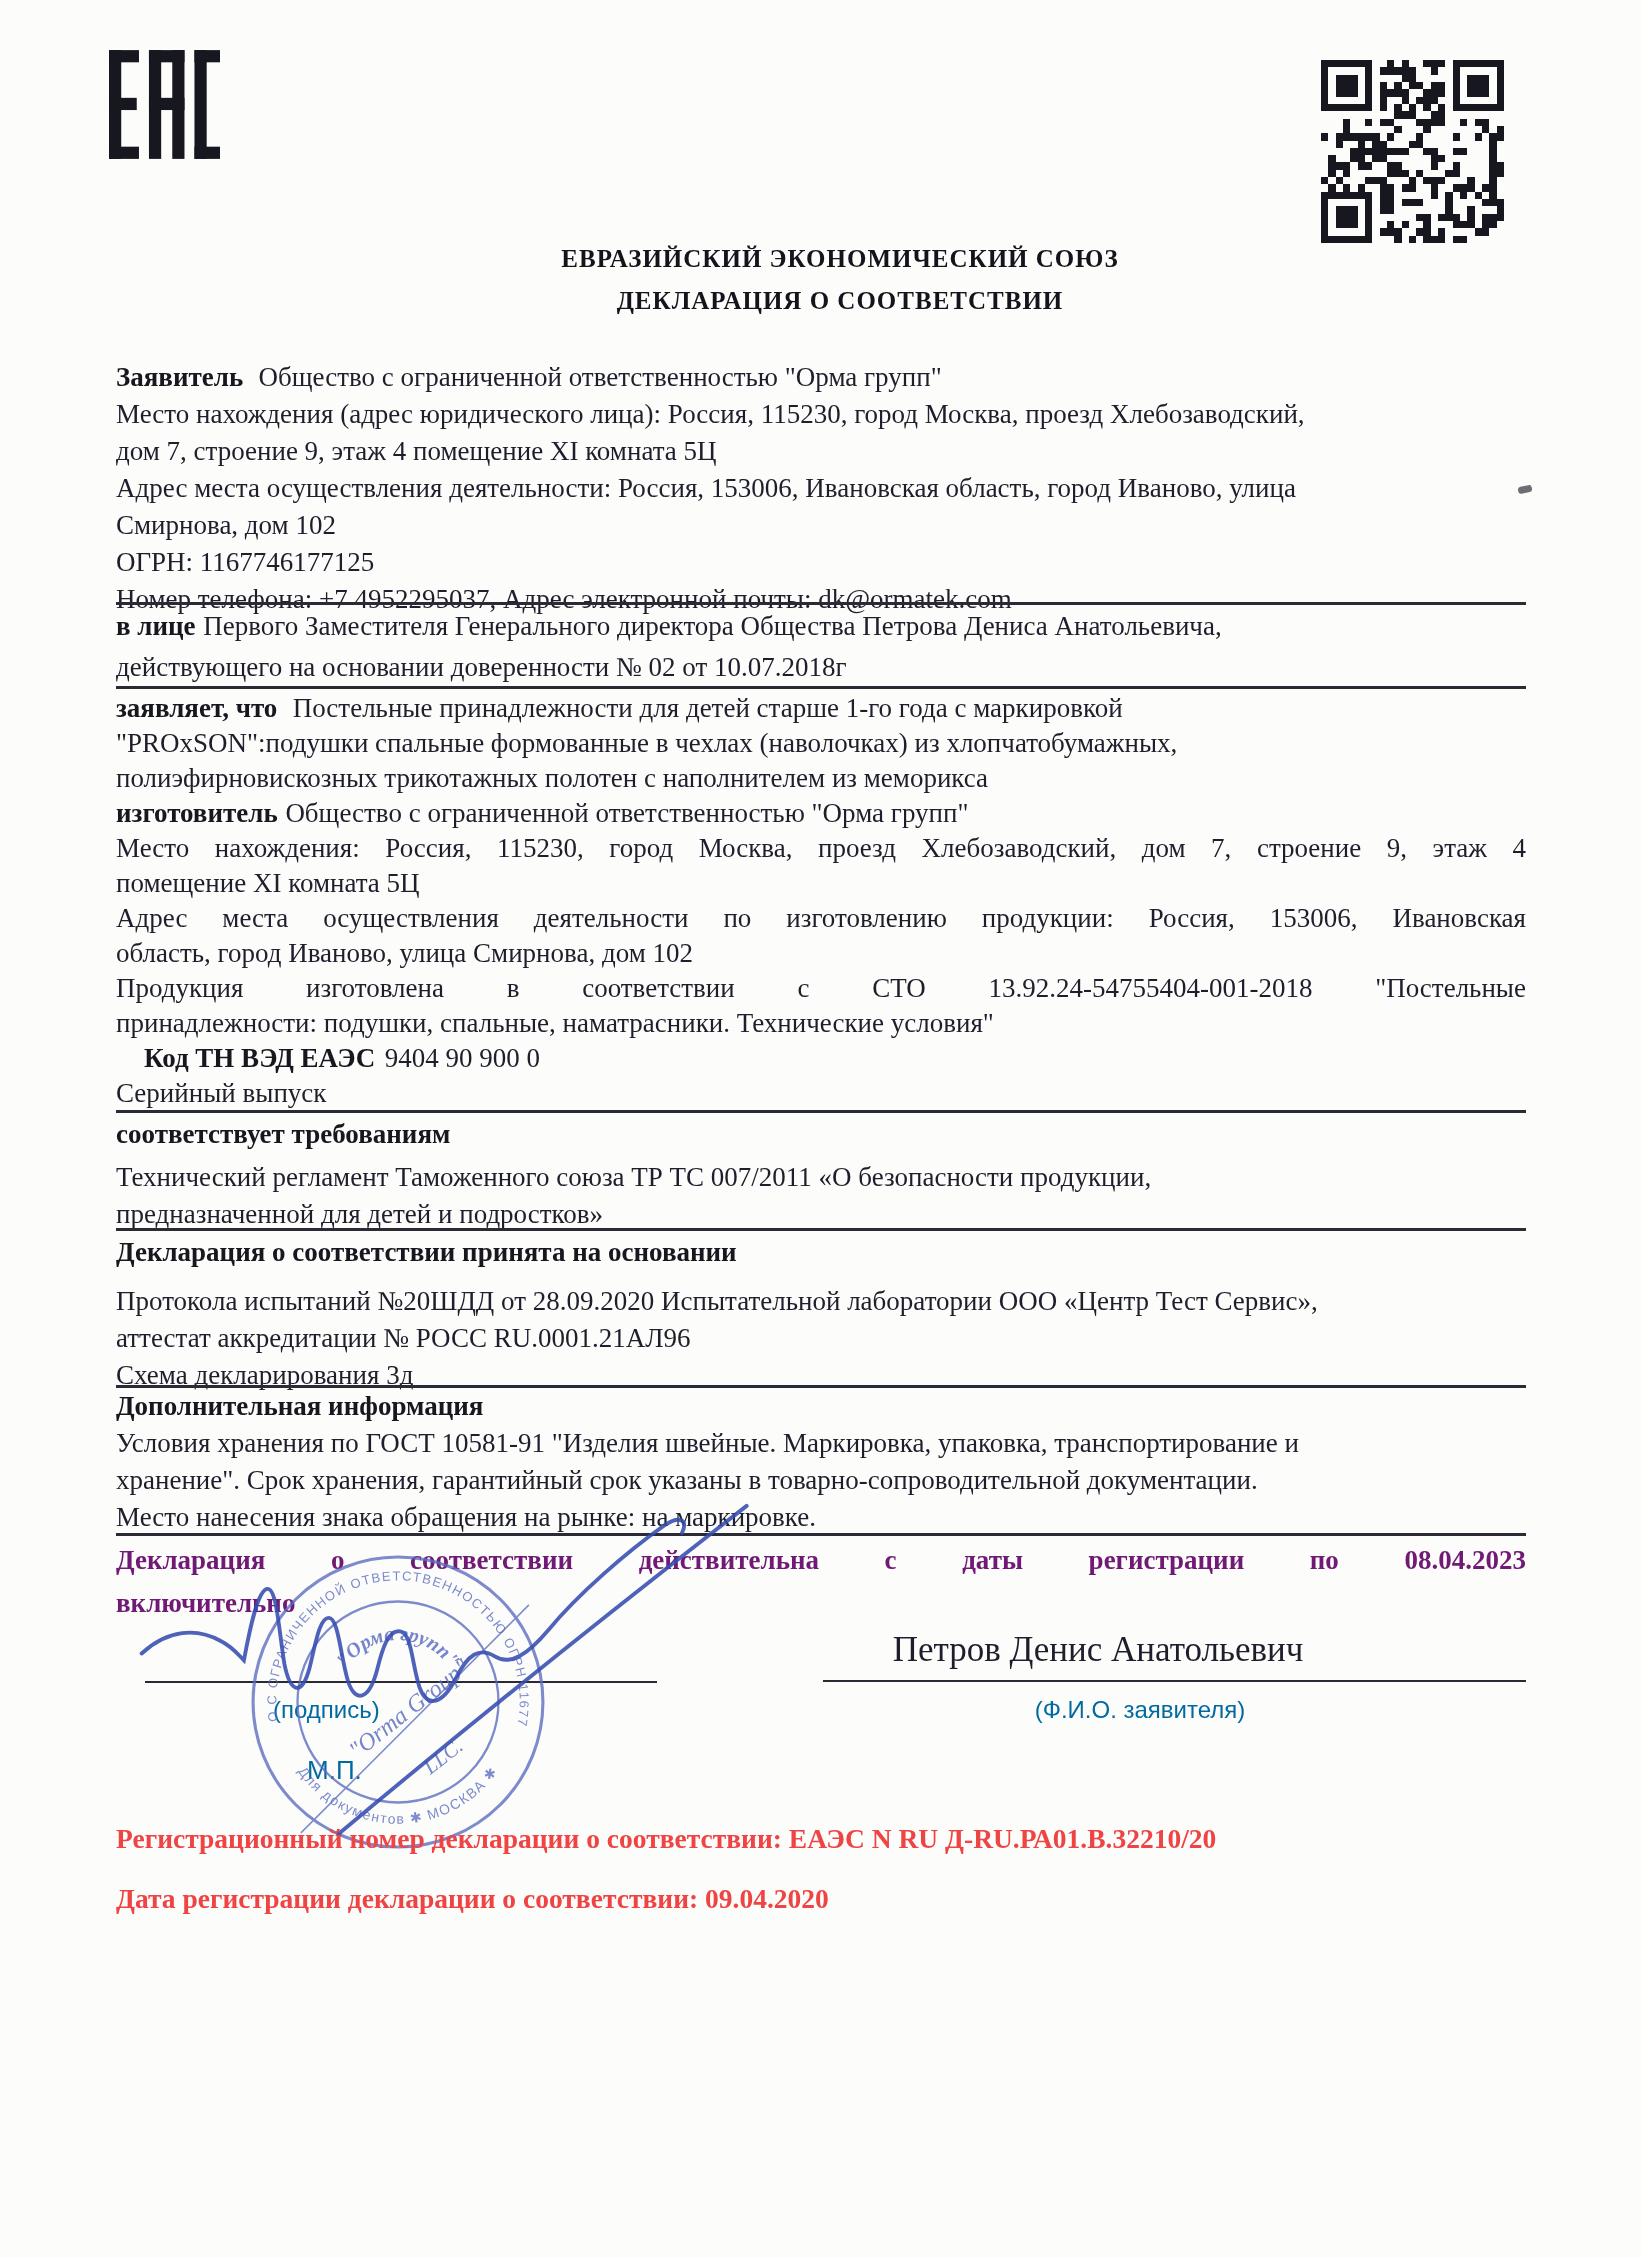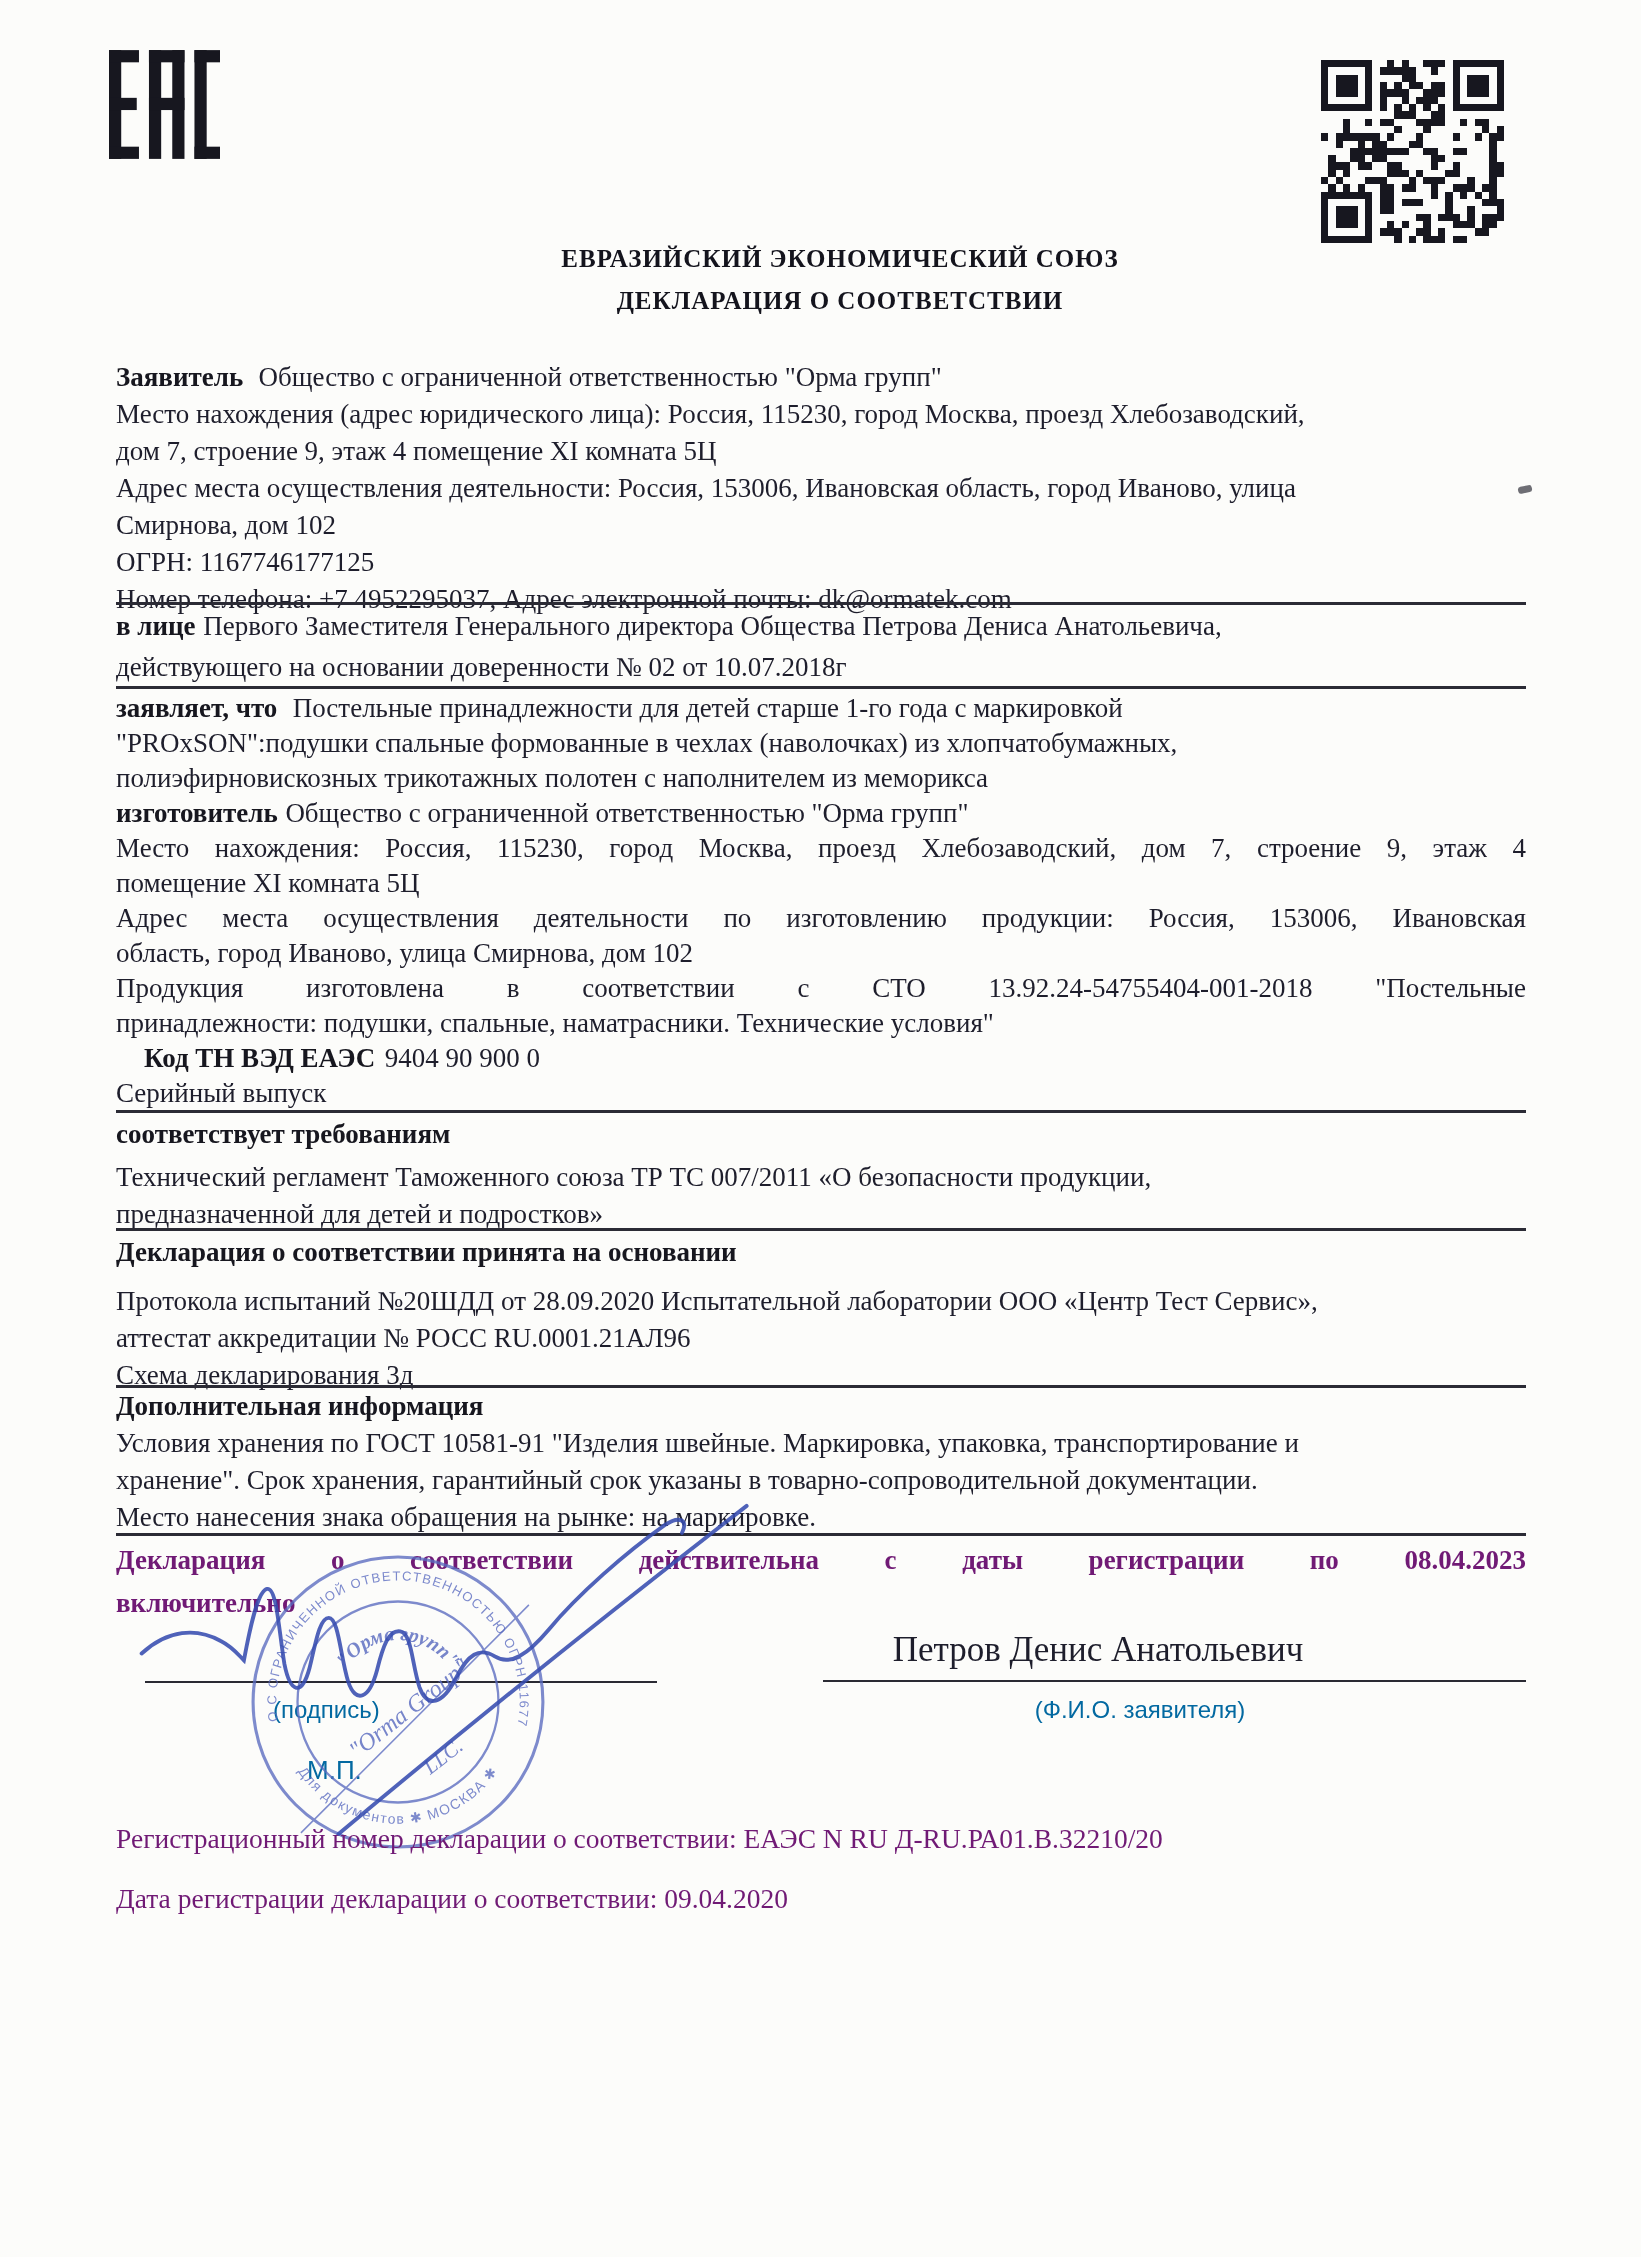--- a/index.html
+++ b/index.html
@@ -25,21 +25,21 @@
   .lh45{line-height:43px;}
   .lh36{line-height:35px;}
   .lh38{line-height:37px;}
   .mr16{margin-right:15.4px;}
   .mr10{margin-right:9.7px;margin-left:28px;}
   .mr8{margin-right:7.7px;}
   .sig-line{position:absolute;height:1.9px;background:#2a2a33;}
   .sans{font-family:"Liberation Sans","DejaVu Sans",sans-serif;}
   .sig-label{position:absolute;font-size:24px;color:#0369a1;}
   .fio-name{position:absolute;left:748px;top:1632px;width:700px;text-align:center;font-size:35px;color:#1e1e2c;}
-  .reg-row{position:absolute;left:116px;width:1506px;font-weight:normal;font-size:27.5px;color:#701a75;white-space:nowrap;}
+  .reg-row{position:absolute;left:116px;width:1506px;font-weight:bold;font-size:27.5px;color:#ef4444;white-space:nowrap;}
   .smudge{position:absolute;left:1518px;top:486px;width:13.5px;height:6.8px;background:#4a4a52;border-radius:2.9px;transform:rotate(-12deg);opacity:.8;}
   svg text{font-family:"Liberation Sans","DejaVu Sans",sans-serif;}
   .stamp-serif{font-family:"Liberation Serif","DejaVu Serif",serif;}
 </style>
 </head>
 <body>
 
 <svg class="abs" style="left:109px;top:50px" width="111" height="109" viewBox="0 0 100 98" fill="#17171f" aria-label="EAC">
 
   <rect x="0" y="0" width="11" height="98"></rect>

